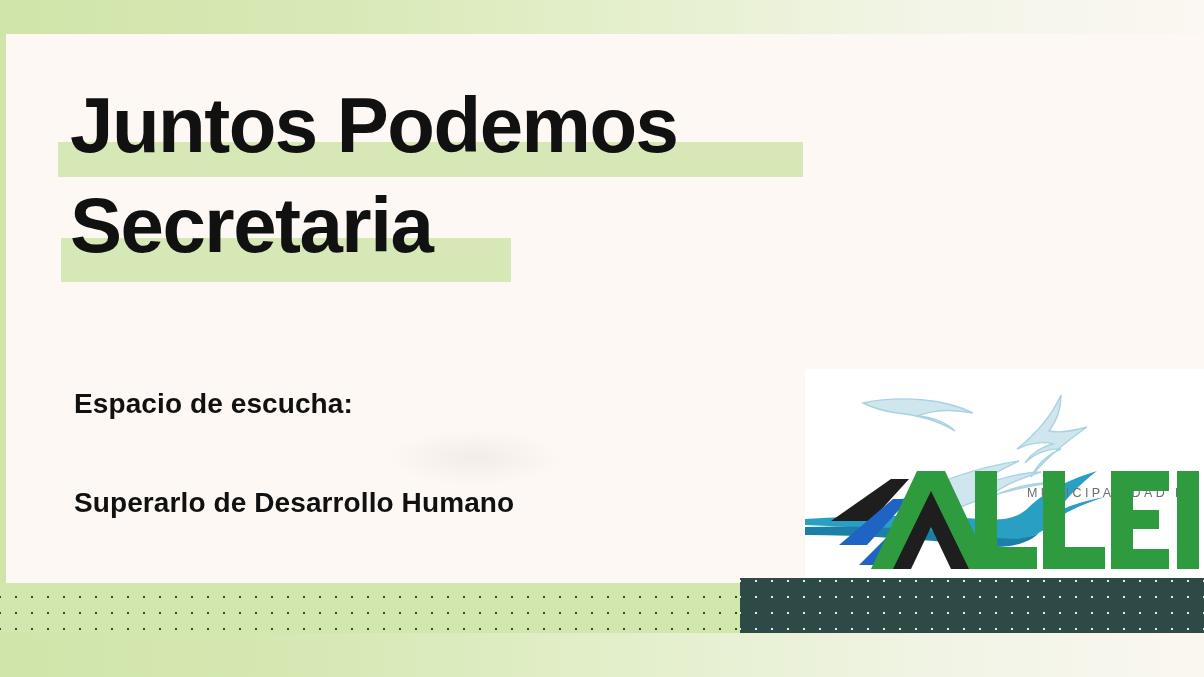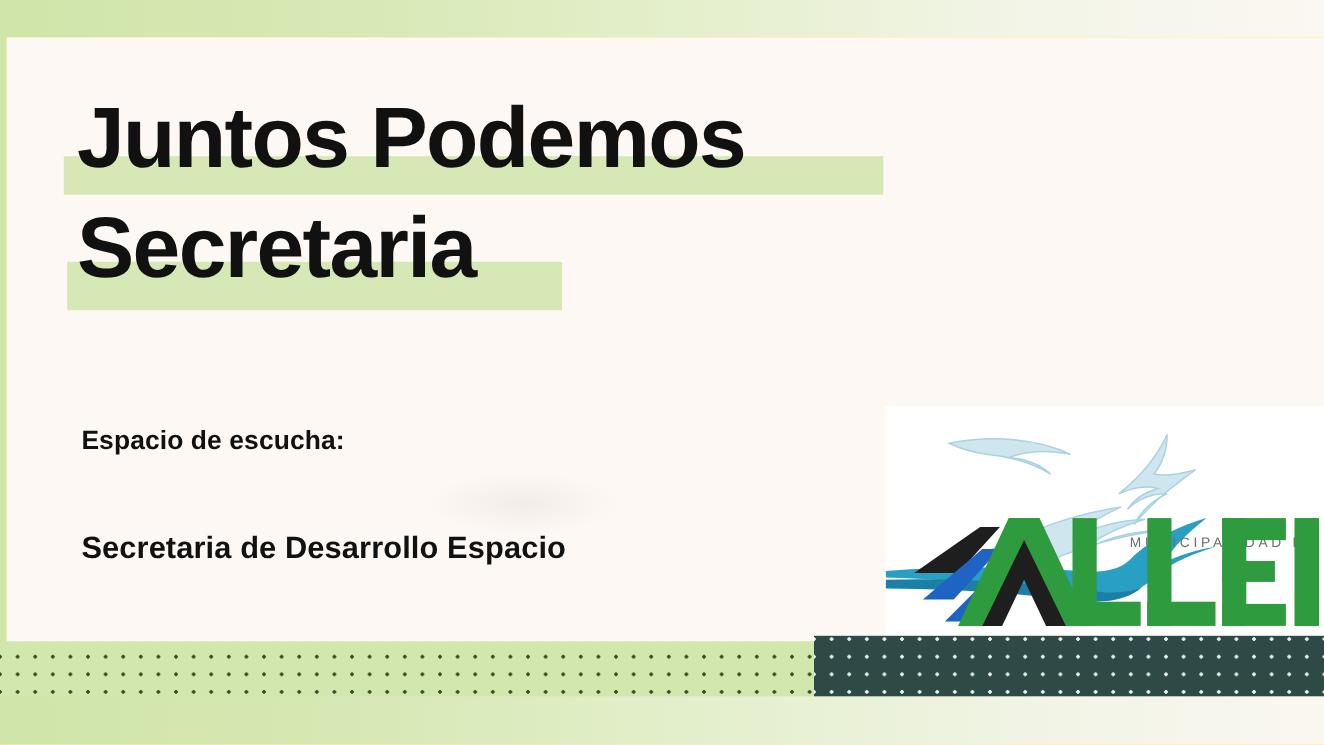--- a/index.html
+++ b/index.html
@@ -10,21 +10,21 @@
   }
   body {
     font-family: "Liberation Sans", "DejaVu Sans", sans-serif;
   }
 
   #slide {
     position: relative;
     width: 1204px;
     height: 677px;
     overflow: hidden;
-    background: #fde047;
+    background: #be185d;
   }
 
   
   .band-top {
     position: absolute;
     left: 0;
     top: 0;
     width: 1204px;
     height: 34px;
     background: linear-gradient(to right, #cfe5a9 0%, #d8e9b6 28%, #e6f0cf 55%, #f3f5e8 78%, #fbf7f2 100%);
@@ -103,21 +103,21 @@
   #title-2 .txt { padding-left: 15px; }
 
   
   .body-block {
     position: absolute;
     left: 74px;
     top: 386px;
     width: 640px;
   }
   .body-lead {
-    font-size: 24px;
+    font-size: 28px;
     font-weight: 700;
     color: #111111;
     letter-spacing: 0.1px;
     margin: 0;
     line-height: 1.25;
   }
   .body-gap { height: 62px; }
   .body-line {
     font-size: 28px;
     font-weight: 700;
@@ -198,21 +198,21 @@
       <span class="hl"></span>
       <span class="txt">Secretaria</span>
     </div>
   </div>
 
   <div class="ghost"></div>
 
   <div class="body-block">
     <p class="body-lead">Espacio de escucha:</p>
     <div class="body-gap"></div>
-    <p class="body-line">Secretaria de Desarrollo Espacio</p>
+    <p class="body-line">Superarlo de Desarrollo Humano</p>
   </div>
 
   <div class="logo-card">
     <svg viewBox="0 0 399 212" xmlns="http://www.w3.org/2000/svg" aria-hidden="true">
       <rect x="0" y="0" width="399" height="212" fill="#ffffff"></rect>
 
       <g fill="none" stroke="#BDDDE8" stroke-width="2.4" stroke-linecap="round">
         <path d="M58 34 C96 26 140 30 168 44 C148 40 128 41 112 47 C128 48 142 54 150 62 C134 52 112 46 92 44 C78 42 66 38 58 34 Z" fill="#CFE6EF" stroke="#A9D2E2" stroke-width="1.4"></path>
         <path d="M256 26 C248 44 232 64 212 80 C224 74 238 72 248 75 C236 78 226 85 220 94 C230 84 244 79 256 80 C242 86 232 96 226 108 C240 90 262 72 282 58 C268 62 254 64 244 62 C252 52 256 40 256 26 Z" fill="#CFE6EF" stroke="#A9D2E2" stroke-width="1.4"></path>
         <path d="M86 136 C128 114 172 98 214 92 C196 100 180 110 170 120 C190 110 214 104 236 103 C212 110 192 120 178 132 C200 120 226 114 250 113 C214 118 178 128 146 142 C124 142 104 140 86 136 Z" fill="#CFE6EF" stroke="#A9D2E2" stroke-width="1.4"></path>

